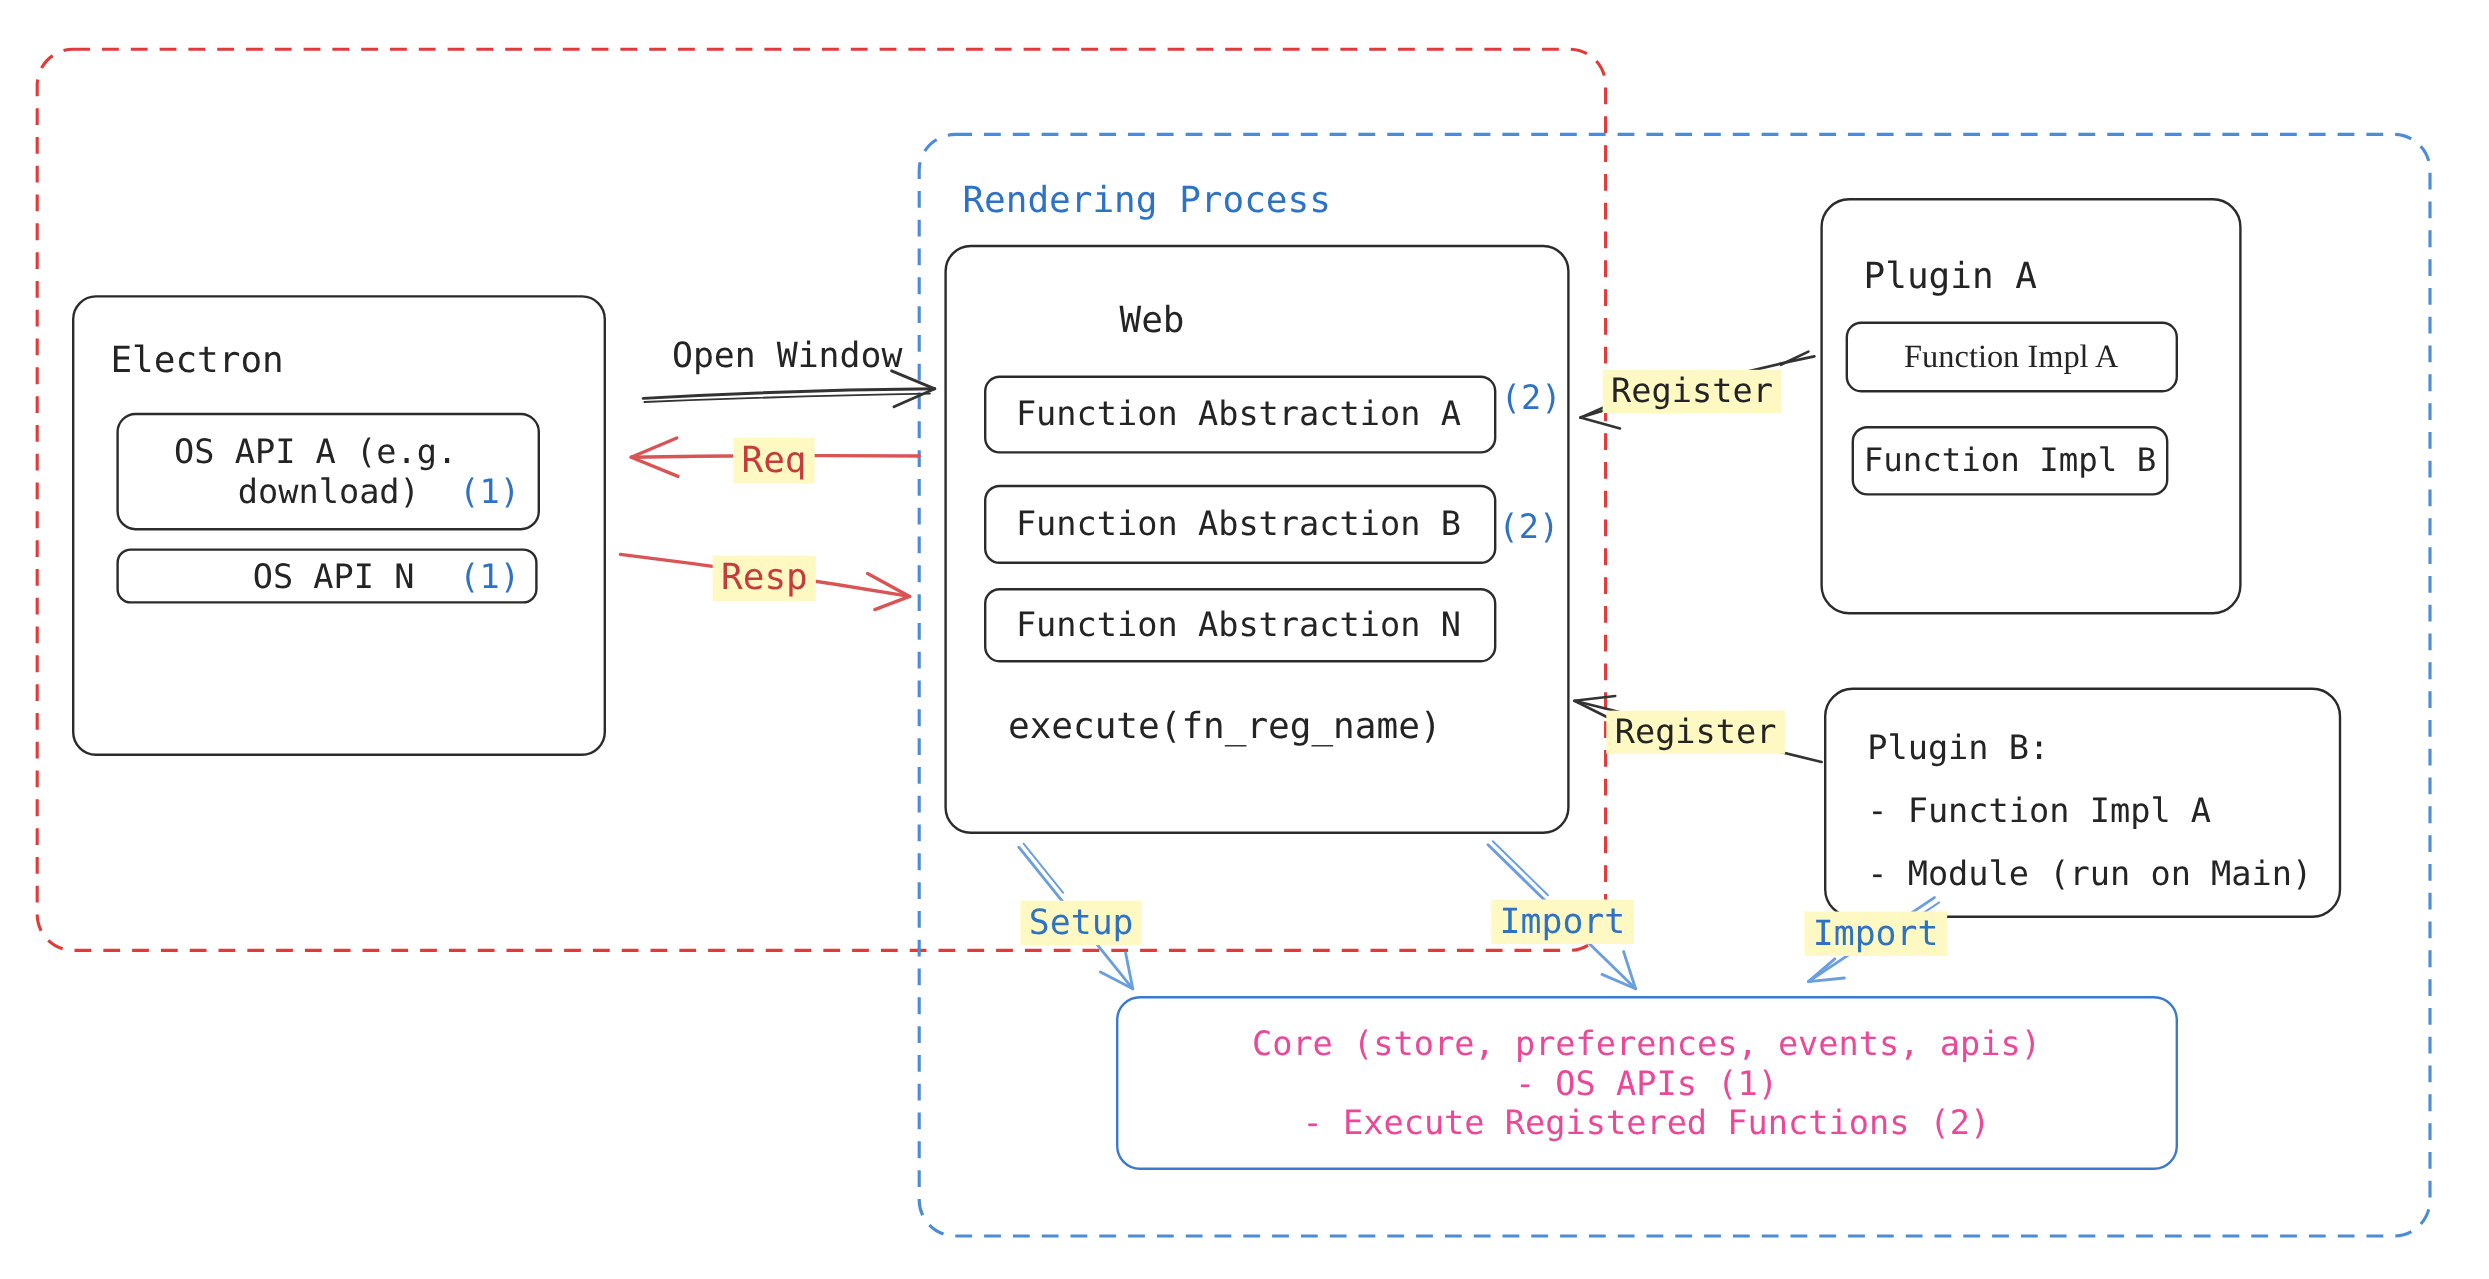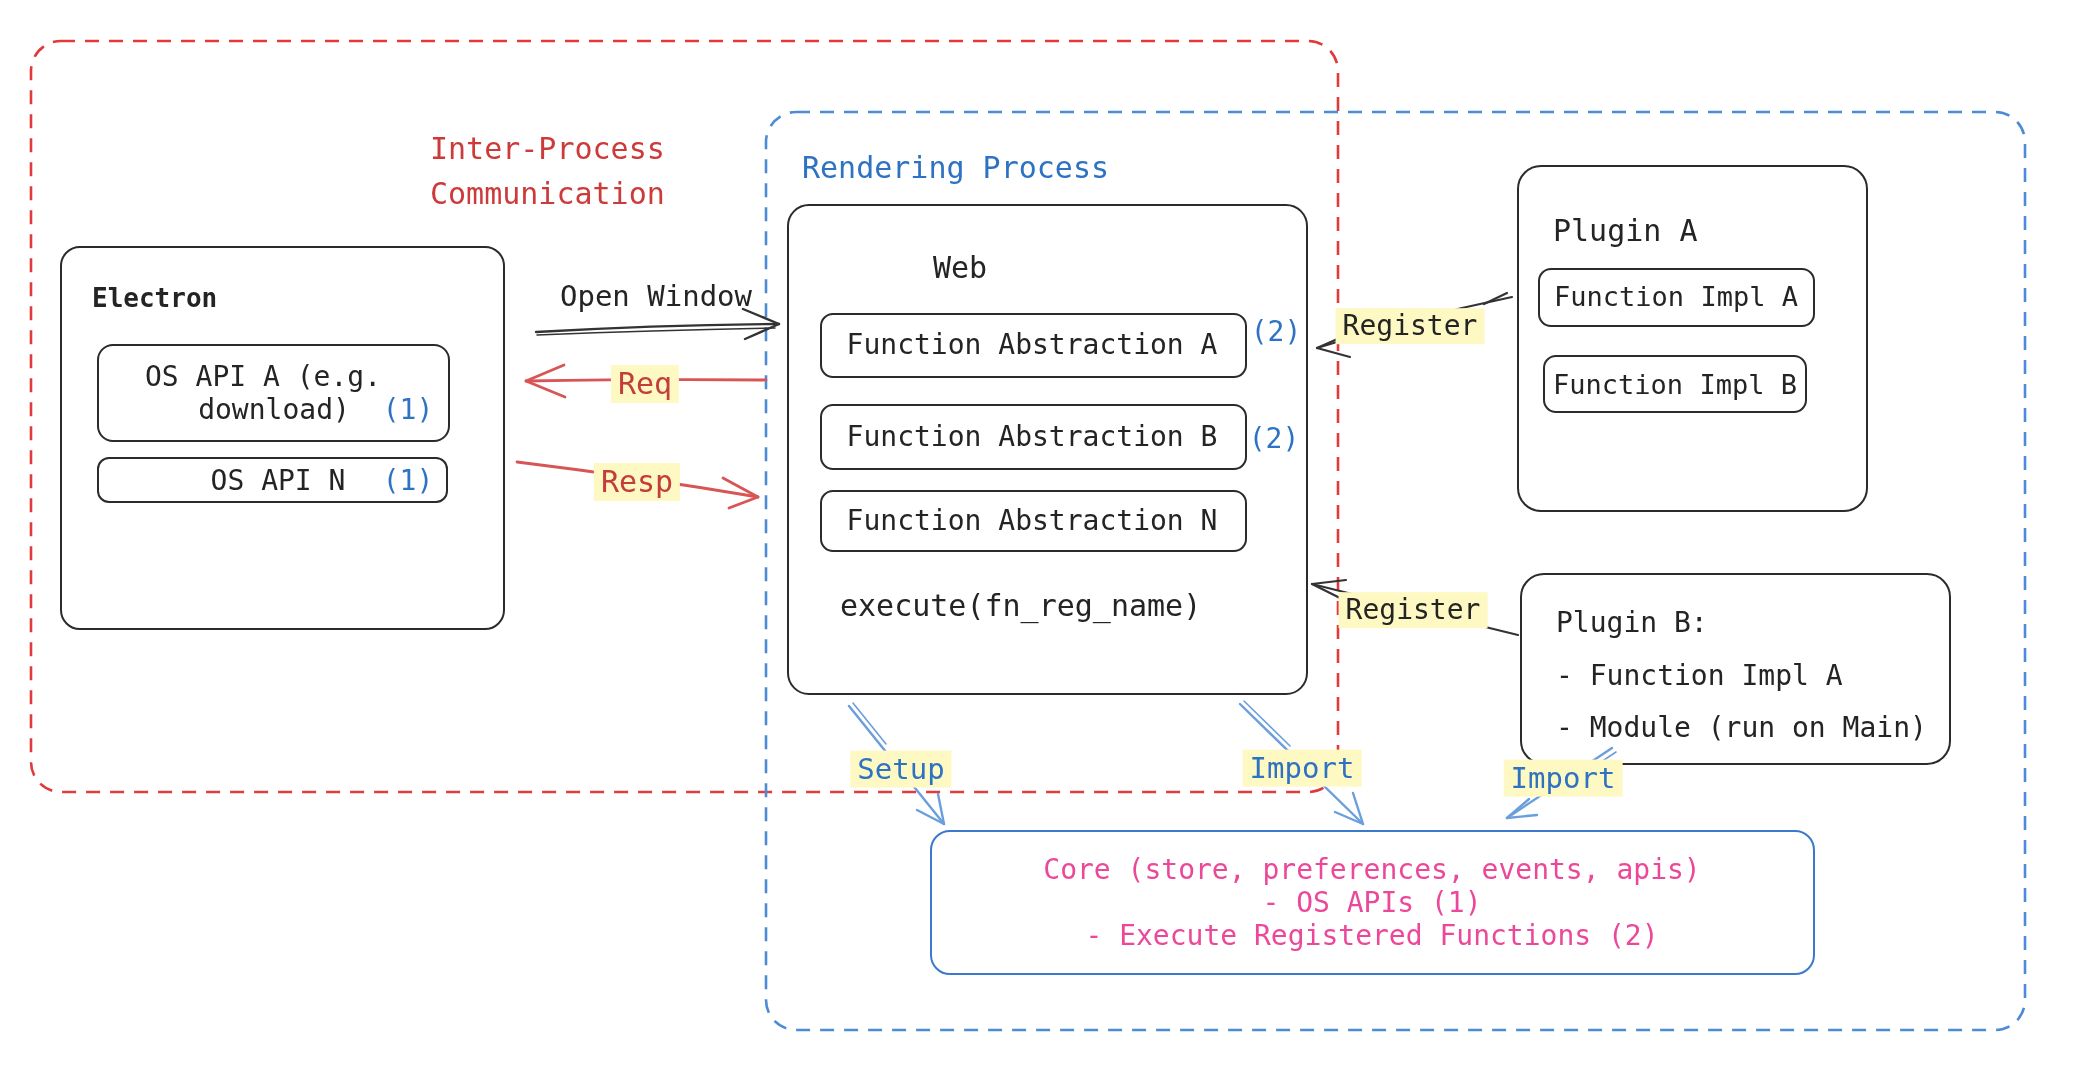--- a/index.html
+++ b/index.html
@@ -29,35 +29,35 @@
   #fa-n-box{left:820px;top:490px;width:427px;height:62px;border-radius:13px;}
   #plugin-a-box{left:1517px;top:165px;width:351px;height:347px;border-radius:24px;}
   #impl-a-box{left:1538px;top:268px;width:277px;height:59px;border-radius:13px;}
   #impl-b-box{left:1543px;top:355px;width:264px;height:58px;border-radius:13px;}
   #plugin-b-box{left:1520px;top:573px;width:431px;height:192px;border-radius:24px;}
   #core-box{left:930px;top:830px;width:885px;height:145px;border-radius:20px;border-color:#3b79cd;}
 
   
   #ipc-label{left:430px;top:126px;font-size:30px;line-height:45px;}
   #render-label{left:802px;top:150px;font-size:30px;}
-  #electron-title{left:92px;top:283px;font-size:26px;font-weight:bold;}
+  #electron-title{left:92px;top:283px;font-size:30px;}
   #osapi-a-l1{left:263px;top:377px;font-size:28px;}
   #osapi-a-l2{left:274px;top:410px;font-size:28px;}
   #osapi-a-ref{left:408px;top:410px;font-size:28px;}
   #osapi-n-label{left:278px;top:481px;font-size:28px;}
   #osapi-n-ref{left:408px;top:481px;font-size:28px;}
   #web-title{left:960px;top:268px;font-size:30px;}
   #fa-a-label{left:1032px;top:345px;font-size:28px;}
   #fa-b-label{left:1032px;top:437px;font-size:28px;}
   #fa-n-label{left:1032px;top:521px;font-size:28px;}
   #fa-a-ref{left:1276px;top:332px;font-size:28px;}
   #fa-b-ref{left:1274px;top:439px;font-size:28px;}
   #execute-label{left:840px;top:606px;font-size:30px;}
   #plugin-a-title{left:1553px;top:231px;font-size:30px;}
-  #impl-a-label{left:1676px;top:297px;font-size:27px;}
+  #impl-a-label{left:1676px;top:297px;font-size:27px;font-family:Liberation Serif, serif;}
   #impl-b-label{left:1675px;top:385px;font-size:27px;}
   #init-label{left:1553px;top:456px;font-size:30px;}
   #plugin-b-l1{left:1556px;top:623px;font-size:28px;}
   #plugin-b-l2{left:1556px;top:676px;font-size:28px;}
   #plugin-b-l3{left:1556px;top:728px;font-size:28px;}
   #core-l1{left:1372px;top:870px;font-size:28px;}
   #core-l2{left:1372px;top:903px;font-size:28px;}
   #core-l3{left:1372px;top:936px;font-size:28px;}
   #open-window-label{left:656px;top:296px;font-size:29px;}
   #req-label{left:645px;top:384px;font-size:30px;color:#c43c3c;}
@@ -132,21 +132,20 @@
       <path d="M1363,824 L1335,812 M1363,824 L1353,793"></path>
     </g>
 
     <g stroke="#6b9edc" stroke-width="2.4">
       <path d="M1612,748 L1507,818"></path>
       <path d="M1616,752 L1562,788" stroke-width="1.6"></path>
       <path d="M1507,818 L1537,815 M1507,818 L1529,799"></path>
     </g>
   </svg>
 
-  <div class="txt red-text" id="ipc-label"><span>Inter-Process</span><br><span>Communication</span></div>
   <div class="txt blue-text" id="render-label">Rendering Process</div>
 
   <div class="txt" id="electron-title">Electron</div>
   <div class="txt ctr" id="osapi-a-l1">OS API A (e.g.</div>
   <div class="txt ctr" id="osapi-a-l2">download)</div>
   <div class="txt ctr blue-ref" id="osapi-a-ref">(1)</div>
   <div class="txt ctr" id="osapi-n-label">OS API N</div>
   <div class="txt ctr blue-ref" id="osapi-n-ref">(1)</div>
 
   <div class="txt ctr" id="web-title">Web</div>

